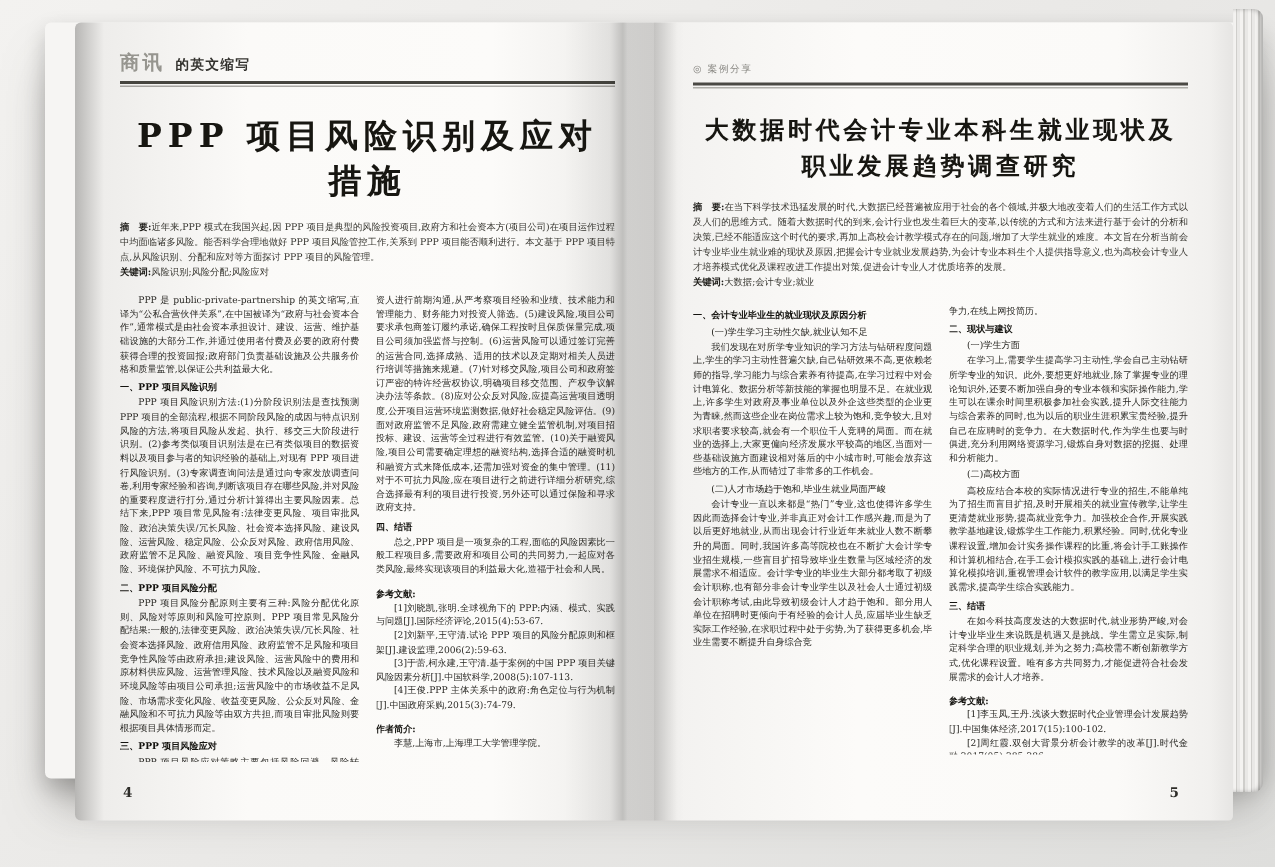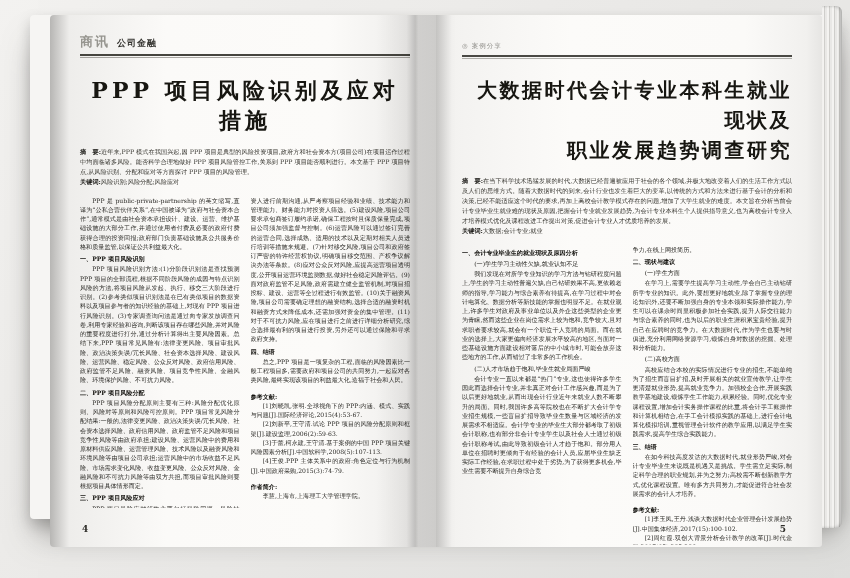--- a/index.html
+++ b/index.html
@@ -25,21 +25,21 @@
     padding-bottom:3px;position:relative;}
   .lp-header::after{content:"";position:absolute;left:0;right:0;bottom:-4px;height:1px;background:rgba(70,69,63,.45);}
   .brand{font-size:13px;font-weight:bold;color:#96958f;letter-spacing:2px;}
   .section-tag{font-size:9px;font-weight:bold;color:#34332f;letter-spacing:1px;padding-bottom:1px;}
   .rp-header{border-bottom:2px solid #4a4944;padding-bottom:3px;text-align:left;position:relative;}
   .rp-header::after{content:"";position:absolute;left:0;right:0;bottom:-4px;height:1px;background:rgba(70,69,63,.4);}
   .rp-section{font-size:6.5px;color:#8a8984;letter-spacing:1px;}
   
   .title{margin-top:20px;text-align:center;font-weight:bold;color:#17161            2;}
   .lp-title{font-size:22px;letter-spacing:4px;color:#171611;}
-  .rp-title{margin-top:18px;text-align:right;font-weight:bold;font-size:20px;
+  .rp-title{margin-top:18px;text-align:center;font-weight:bold;font-size:16px;
     letter-spacing:2.5px;line-height:1.5;color:#171611;}
   .authors{text-align:center;margin-top:13px;font-size:9.5px;color:#2c2b27;letter-spacing:2px;}
   
   .abstract{margin-top:11px;font-size:6.2px;line-height:1.6;text-align:justify;color:#36352f;}
   .abstract b{color:#1d1c18;}
   .kwline{font-size:6.2px;line-height:1.6;color:#36352f;}
   .kwline b{color:#1d1c18;}
   
   .cols{display:flex;gap:11px;margin-top:9px;overflow:hidden;}
   .col{flex:1;overflow:hidden;font-size:6.1px;line-height:1.52;color:#2b2a26;text-align:justify;}
@@ -55,21 +55,21 @@
   .pn-right{right:36px;}
 </style>
 </head>
 <body>
 
 <div class="book">
 
   <div class="page page-left">
     <div class="lp-header">
       <span class="brand">商讯</span>
-      <span class="section-tag">公司金融</span>
+      <span class="section-tag">的英文缩写</span>
     </div>
     <div class="title lp-title">PPP 项目风险识别及应对措施</div>
     <div class="abstract"><b>摘　要:</b><span>近年来,PPP 模式在我国兴起,因 PPP 项目是典型的风险投资项目,政府方和社会资本方(项目公司)在项目运作过程中均面临诸多风险。能否科学合理地做好 PPP 项目风险管控工作,关系到 PPP 项目能否顺利进行。本文基于 PPP 项目特点,从风险识别、分配和应对等方面探讨 PPP 项目的风险管理。</span></div>
     <div class="kwline"><b>关键词:</b><span>风险识别;风险分配;风险应对</span></div>
     <div class="cols" style="height:312px;">
       <div class="col">
 
       <div class="block b-p">PPP 是 public-private-partnership 的英文缩写,直译为“公私合营伙伴关系”,在中国被译为“政府与社会资本合作”,通常模式是由社会资本承担设计、建设、运营、维护基础设施的大部分工作,并通过使用者付费及必要的政府付费获得合理的投资回报;政府部门负责基础设施及公共服务价格和质量监管,以保证公共利益最大化。</div>
           <div class="block b-h">一、PPP 项目风险识别</div>
           <div class="block b-p">PPP 项目风险识别方法:(1)分阶段识别法是查找预测 PPP 项目的全部流程,根据不同阶段风险的成因与特点识别风险的方法,将项目风险从发起、执行、移交三大阶段进行识别。(2)参考类似项目识别法是在已有类似项目的数据资料以及项目参与者的知识经验的基础上,对现有 PPP 项目进行风险识别。(3)专家调查询问法是通过向专家发放调查问卷,利用专家经验和咨询,判断该项目存在哪些风险,并对风险的重要程度进行打分,通过分析计算得出主要风险因素。总结下来,PPP 项目常见风险有:法律变更风险、项目审批风险、政治决策失误/冗长风险、社会资本选择风险、建设风险、运营风险、稳定风险、公众反对风险、政府信用风险、政府监管不足风险、融资风险、项目竞争性风险、金融风险、环境保护风险、不可抗力风险。</div>

